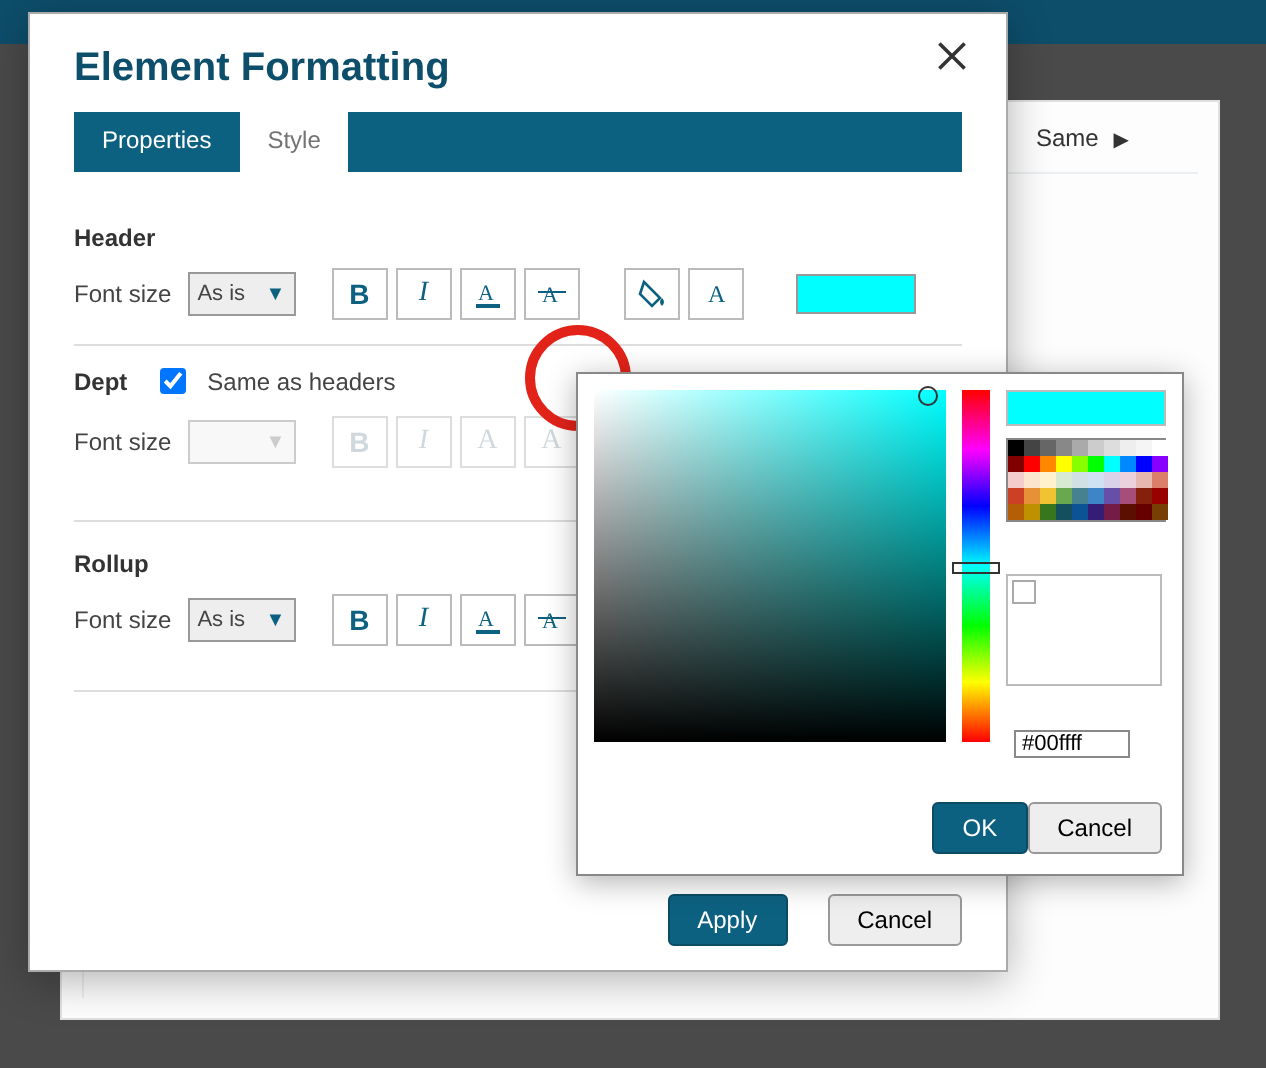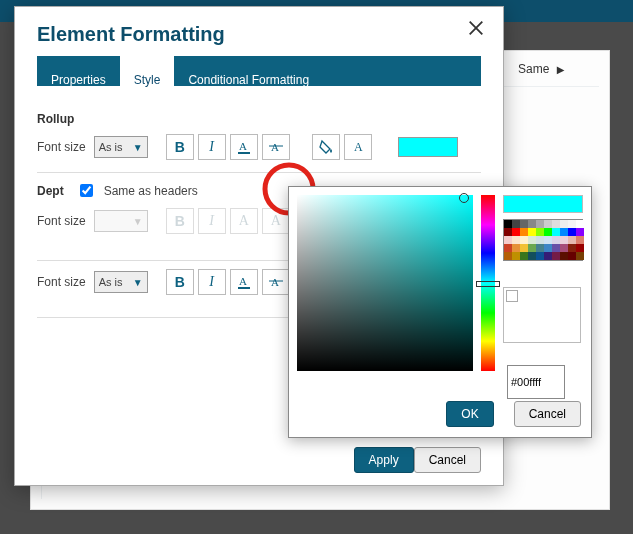--- a/index.html
+++ b/index.html
@@ -67,26 +67,26 @@
 
   .tabs {
     display: flex;
     background: #0d6180;
     margin: 0 22px;
     height: 30px;
     color: #fff;
     font-size: 12px;
   }
   .tab {
-    padding: 17px 14px;
+    padding: 7px 14px;
     cursor: pointer;
   }
   .tab.active {
     background: #fff;
-    color: #0c4a6e;
+    color: #737373;
   }
 
   .dlg-body {
     padding: 12px 22px;
     color: #444;
     font-size: 12px;
   }
   .row {
     display: flex;
     align-items: center;
@@ -152,21 +152,21 @@
     position: absolute;
     left: 244px; top: 155px;
     width: 60px; height: 54px;
     pointer-events:none;
   }
   .circle-anno svg { width:100%; height:100%; }
 
   .dlg-footer {
     position: absolute;
     bottom: 12px; right: 22px;
-    display: flex; gap: 0;
+    display: flex; gap: 20px;
   }
   .btn {
     height: 26px;
     padding: 0 14px;
     border: 1px solid #999;
     background: #eee;
     font-size: 12px;
     cursor: pointer;
     border-radius:3px;
   }
@@ -243,29 +243,29 @@
   }
   .p-recent .rc {
     width:12px; height:12px; margin:2px;
     border:1px solid #aaa;
     background:#fff;
     display:inline-block;
   }
   .p-hex {
     position:absolute;
     left: 218px; top: 178px;
-    width: 58px; height:34px;
+    width: 58px; height:14px;
     border:1px solid #888;
     font-size:11px;
     padding:4px 3px;
   }
   .p-footer {
     position:absolute;
     right: 10px; bottom: 10px;
-    display:flex; gap:20px;
+    display:flex; gap:0;
   }
 </style>
 </head>
 <body>
 
 <div class="backdrop"></div>
 <div class="topbar"></div>
 <div class="canvas-bg">
   <div class="gl v1"></div>
   <div class="gl h1"></div>
@@ -279,26 +279,25 @@
   <div class="dlg-title">Element Formatting</div>
   <div class="dlg-close">
     <svg viewBox="0 0 20 20">
         <path d="M3 3 L17 17 M17 3 L3 17" stroke="#333" stroke-width="2" fill="none"></path>
       </svg>
   </div>
 
   <div class="tabs">
     <div class="tab">Properties</div>
     <div class="tab active">Style</div>
-    <div class="tab">Conditional Formatting</div>
   </div>
 
   <div class="dlg-body">
 
-    <div class="section-label">Rollup</div>
+    <div class="section-label">Header</div>
     <div class="row">
       <span>Font size</span>
       <span class="fsz">
         <span>As is</span>
         <span class="tri">▼</span>
       </span>
       <span class="grp">
         <span class="tbtn bold">B</span>
         <span class="tbtn italic">I</span>
         <span class="tbtn">
@@ -351,20 +350,21 @@
       <span class="grp2">
         <span class="tbtn dis">
           <svg class="svg" viewBox="0 0 16 16">
               <path d="M4 2 L12 10 L8 14 L2 8 Z" fill="none" stroke="#cfd8dc" stroke-width="1.3"></path>
             </svg>
         </span>
       </span>
     </div>
 
     <hr class="sep" style="margin-top:26px">
+    <div class="section-label">Rollup</div>
     <div class="row">
       <span>Font size</span>
       <span class="fsz">
         <span>As is</span>
         <span class="tri">▼</span>
       </span>
       <span class="grp">
         <span class="tbtn bold">B</span>
         <span class="tbtn italic">I</span>
         <span class="tbtn">

